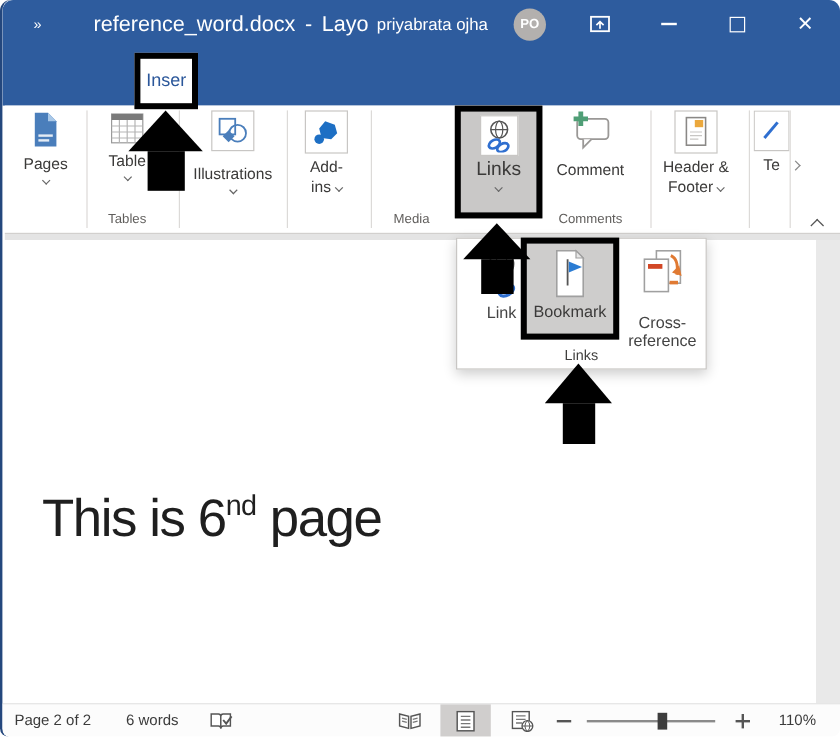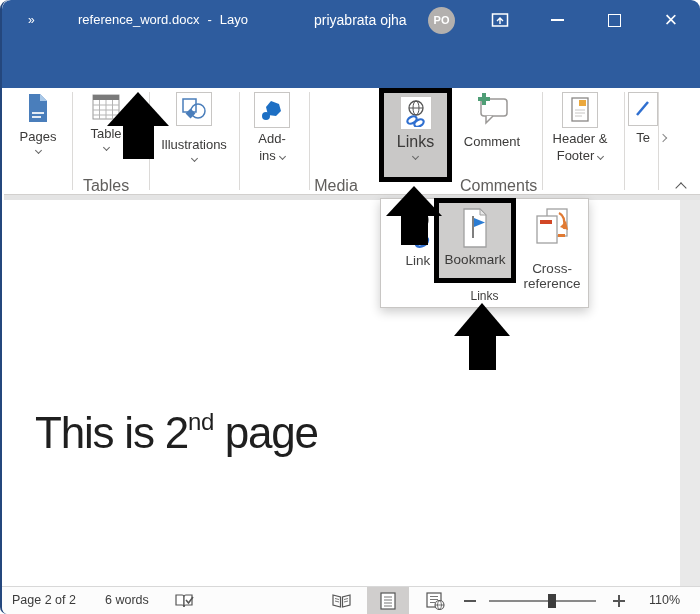--- a/index.html
+++ b/index.html
@@ -6,41 +6,41 @@
   *{box-sizing:border-box;}
   #app{
     position:relative;width:700px;height:614px;overflow:hidden;
     font-family:"Liberation Sans","DejaVu Sans",sans-serif;
     border-radius:9px 9px 7px 7px;background:#fff;
     border-left:2px solid #24477d;
   }
   .abs{position:absolute;}
   
   .titlebar{left:0;top:0;width:700px;height:40px;background:#2e5c9e;border-radius:9px 9px 0 0;}
-  .titlebar .txt{color:#fff;font-size:13px;line-height:40px;white-space:nowrap;}
+  .titlebar .txt{color:#fff;font-size:18px;line-height:40px;white-space:nowrap;}
   .avatar{left:426px;top:7px;width:27px;height:27px;border-radius:50%;background:#b3b0ae;
     color:#fff;font-size:11px;line-height:27px;text-align:center;font-weight:bold;}
   .winbtn{top:0;height:40px;width:34px;display:flex;align-items:center;justify-content:center;}
   .min-line{width:13px;height:2px;background:#fff;}
   .max-box{width:13px;height:13px;border:1.6px solid #fff;}
   .close-x{color:#fff;font-size:22px;line-height:40px;}
   
   .tabrow{left:0;top:40px;width:700px;height:48px;background:#2e5c9e;}
   .tab{position:absolute;top:40px;height:48px;line-height:48px;color:#fff;font-size:15px;
     text-align:center;overflow:hidden;white-space:nowrap;}
   .tabsep{position:absolute;top:53px;height:22px;width:1px;background:rgba(255,255,255,.45);}
   
   .ribbon{left:2px;top:88px;width:698px;height:107px;background:#fff;border-bottom:1px solid #d2d0ce;}
   .rsep{position:absolute;top:92px;height:98px;width:1px;background:#dcdad8;}
   .rbtn{position:absolute;top:92px;display:flex;flex-direction:column;align-items:center;color:#3b3a39;}
   .rbtn .lbl{font-size:13px;line-height:17px;white-space:nowrap;}
   .iconbox{border:1px solid #c8c6c4;background:#fff;display:flex;align-items:center;justify-content:center;}
   .chev-d{display:inline-block;width:5px;height:5px;border-right:1.3px solid #666;border-bottom:1.3px solid #666;transform:rotate(45deg);margin-top:3px;}
   .chev-d.inline{margin-left:4px;margin-bottom:1px;}
-  .grplbl{position:absolute;top:177px;font-size:16px;color:#605e5c;text-align:center;white-space:nowrap;}
+  .grplbl{position:absolute;top:177px;font-size:11px;color:#605e5c;text-align:center;white-space:nowrap;}
   .chev-r{display:inline-block;width:6px;height:6px;border-right:1.3px solid #888;border-bottom:1.3px solid #888;transform:rotate(-45deg);}
   .chev-u{display:inline-block;width:8px;height:8px;border-right:1.6px solid #555;border-bottom:1.6px solid #555;transform:rotate(-135deg);}
   
   .annbox{position:absolute;border:5px solid #000;}
   .arrow{position:absolute;display:flex;flex-direction:column;align-items:center;z-index:12;}
   .arrow .tri{width:0;height:0;border-left-style:solid;border-right-style:solid;border-left-color:transparent;border-right-color:transparent;border-bottom-color:#000;border-bottom-style:solid;}
   .arrow .stem{background:#000;}
   
   .panel{left:378px;top:198px;width:209px;height:110px;background:#fff;border:1px solid #c8c6c4;
     box-shadow:0 4px 10px rgba(0,0,0,.2);z-index:4;}
@@ -172,21 +172,21 @@
     <div class="iconbox" style="width:36px;height:36px;">
       <svg width="26" height="26" viewBox="0 0 26 26">
         <polygon points="12,4 20,7 22,14 17,19 9,18 7,10" fill="#1d6fc4"></polygon>
         <circle cx="7" cy="19" r="4" fill="#1d6fc4"></circle>
       </svg>
     </div>
     <span class="lbl" style="margin-top:2px;">Add-</span>
     <span class="lbl"><span>ins</span><span class="chev-d inline"></span></span>
   </div>
 
-  <div class="grplbl" style="left:309px;width:50px;">Media</div>
+  <div class="grplbl" style="left:316px;width:50px;">Media</div>
 
   <div class="annbox" style="left:377px;top:88px;width:73px;height:94px;background:#c9c8c7;z-index:3;">
     <div style="width:100%;height:100%;display:flex;flex-direction:column;align-items:center;color:#3b3a39;">
       <div class="iconbox" style="width:32px;height:34px;margin-top:3px;">
         <svg width="26" height="28" viewBox="0 0 26 28">
           <circle cx="13" cy="9" r="7" fill="#fff" stroke="#555" stroke-width="1.3"></circle>
           <ellipse cx="13" cy="9" rx="3" ry="7" fill="none" stroke="#555" stroke-width="1"></ellipse>
           <path d="M6 9 h14" stroke="#555" stroke-width="1" fill="none"></path>
           <ellipse cx="9" cy="21" rx="5" ry="3.2" fill="none" stroke="#2f6fd0" stroke-width="2.2" transform="rotate(-30 9 21)"></ellipse>
           <ellipse cx="16" cy="24" rx="5" ry="3.2" fill="none" stroke="#2f6fd0" stroke-width="2.2" transform="rotate(-30 16 24)"></ellipse>
@@ -226,21 +226,21 @@
       </svg>
     </div>
     <span class="lbl" style="margin-top:3px;">Te</span>
   </div>
   <span class="abs chev-r" style="left:658px;top:135px;"></span>
   <span class="abs chev-u" style="left:675px;top:184px;"></span>
 
   <div class="abs graystrip"></div>
   <div class="abs docarea">
     <div class="abs doctext" style="left:31px;top:208px;">
-      <span>This is 2</span><sup>nd</sup><span> page</span>
+      <span>This is 6</span><sup>nd</sup><span> page</span>
     </div>
   </div>
   <div class="abs scrollstrip"></div>
 
   <div class="abs panel">
     <div class="ditem" style="left:8px;top:8px;width:58px;">
       <svg width="34" height="42" viewBox="0 0 34 42">
         <circle cx="17" cy="13" r="10" fill="#fff" stroke="#555" stroke-width="1.4"></circle>
         <ellipse cx="17" cy="13" rx="4.5" ry="10" fill="none" stroke="#555" stroke-width="1"></ellipse>
         <path d="M7 13 h20" stroke="#555" stroke-width="1" fill="none"></path>
@@ -269,20 +269,23 @@
       <svg width="32" height="42" viewBox="0 0 32 42" style="margin-top:4px;">
         <path d="M5 2 h16 l6 6 v32 h-22 z" fill="#fff" stroke="#a0a0a0" stroke-width="1.3"></path>
         <path d="M21 2 l6 6 h-6 z" fill="#e8e8e8" stroke="#a0a0a0" stroke-width="1"></path>
         <path d="M14 9 v22" stroke="#555" stroke-width="1.5"></path>
         <polygon points="15,11 26,15.5 15,20" fill="#2b7cd3"></polygon>
       </svg>
       <span style="margin-top:3px;white-space:nowrap;">Bookmark</span>
     </div>
   </div>
 
+  <div class="annbox" style="left:110px;top:44px;width:53px;height:47px;background:#fff;z-index:6;display:flex;align-items:center;justify-content:center;">
+    <span style="color:#2b579a;font-size:15px;white-space:nowrap;">Inser</span>
+  </div>
 
   <div class="arrow" style="left:105px;top:92px;">
     <div class="tri" style="border-left-width:31px;border-right-width:31px;border-bottom-width:34px;"></div>
     <div class="stem" style="width:31px;height:33px;"></div>
   </div>
 
   <div class="arrow" style="left:384px;top:186px;">
     <div class="tri" style="border-left-width:28px;border-right-width:28px;border-bottom-width:30px;"></div>
     <div class="stem" style="width:27px;height:29px;"></div>
   </div>

